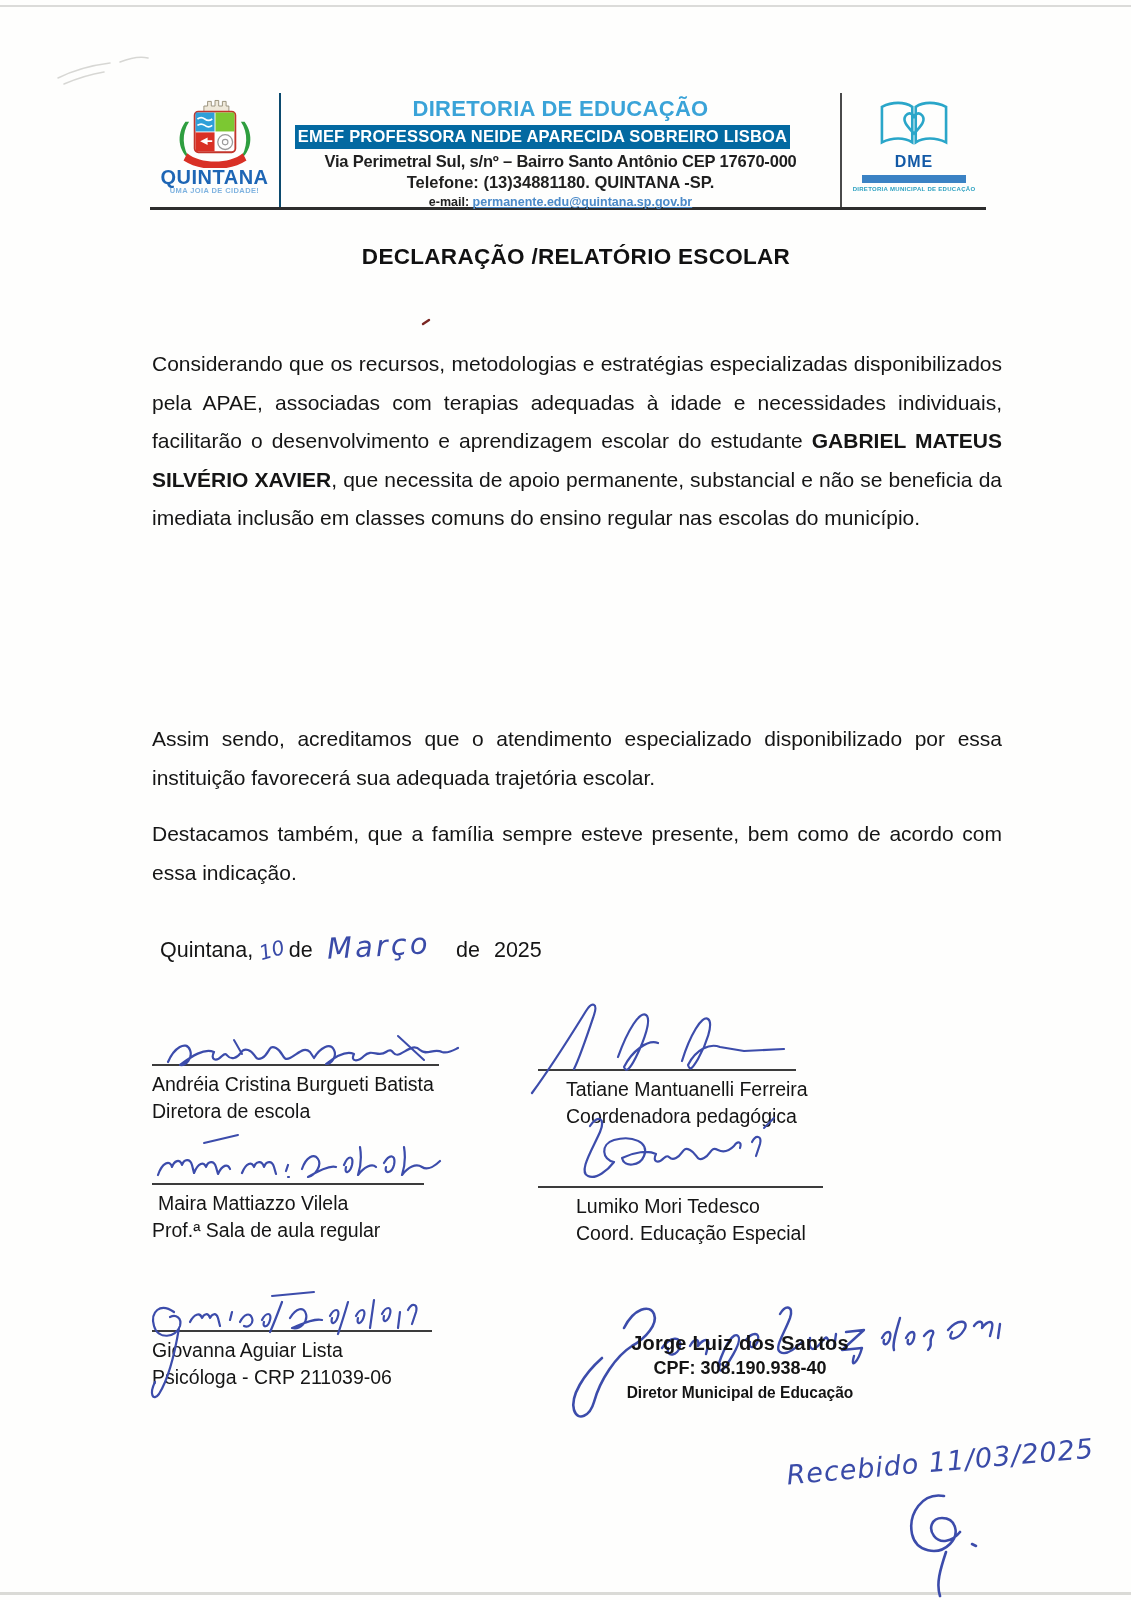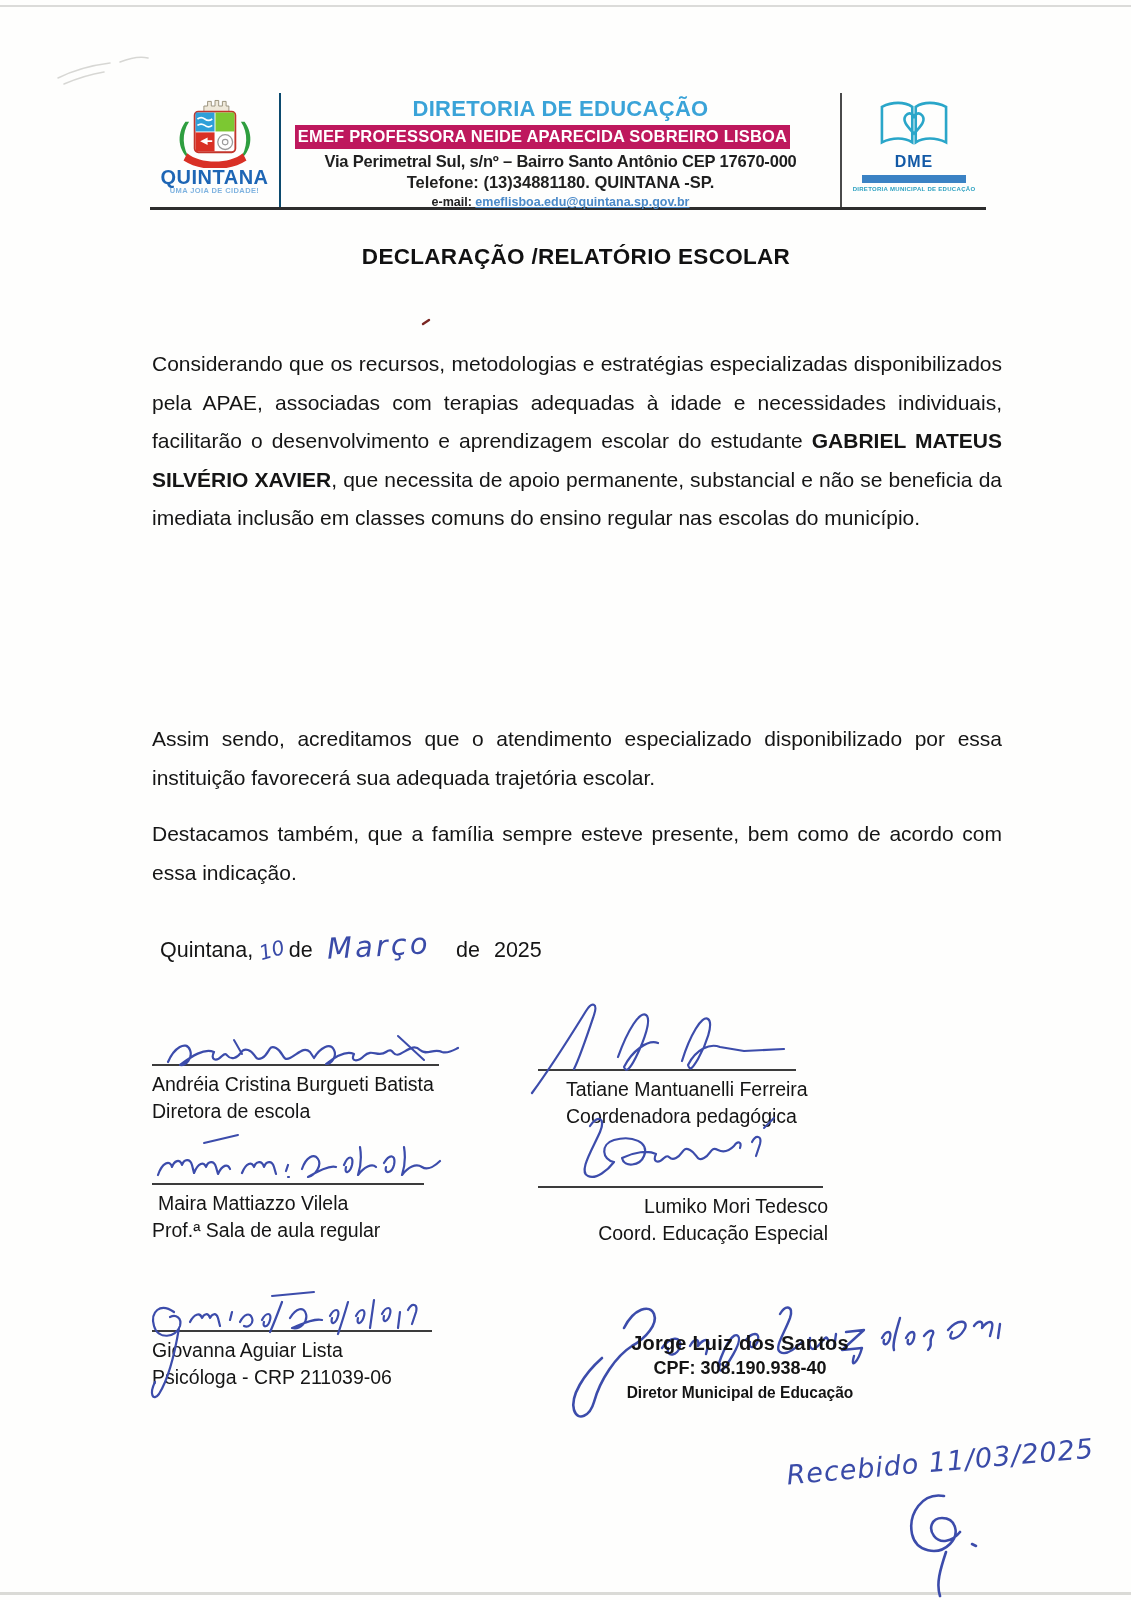--- a/index.html
+++ b/index.html
@@ -17,21 +17,21 @@
   .header{position:absolute;left:150px;top:93px;width:836px;height:114px;
           border-bottom:3px solid #2d2d2d;display:flex;}
   .header-left{width:131px;border-right:2px solid #0c4a6e;display:flex;flex-direction:column;
                align-items:center;padding-top:1px;box-sizing:border-box;}
   .header-center{flex:1;text-align:center;padding-top:3px;box-sizing:border-box;}
   .header-right{width:146px;border-left:2px solid #4a4a4a;display:flex;flex-direction:column;
                 align-items:center;padding-top:6px;box-sizing:border-box;}
   .muni-name{font-size:20px;font-weight:bold;color:#1e66b5;letter-spacing:.5px;line-height:18px;}
   .muni-tagline{font-size:7.5px;font-weight:bold;color:#7fb3e0;letter-spacing:.4px;}
   .h-title{font-size:22px;font-weight:bold;color:#3aa3d8;letter-spacing:.3px;}
-  .h-banner{background:#be185d;color:#ffffff;font-weight:bold;font-size:16.5px;
+  .h-banner{background:#0369a1;color:#ffffff;font-weight:bold;font-size:16.5px;
             padding:2px 0 3px 0;margin:3px 50px 3px 14px;letter-spacing:.2px;}
   .h-addr{font-size:16.5px;font-weight:700;color:#1f1f1f;letter-spacing:-.2px;}
   .h-phone{font-size:16.5px;font-weight:700;color:#1f1f1f;margin-top:2px;}
   .h-email{font-size:12.5px;font-weight:700;color:#222;margin-top:3px;}
   .h-email a{color:#4a89c8;text-decoration:underline;font-weight:700;}
   .dme-acronym{font-size:16px;font-weight:bold;color:#1259a6;letter-spacing:1px;line-height:22px;}
   .dme-bar{width:104px;height:8px;background:#3b82c4;margin-top:2px;}
   .dme-caption{font-size:6px;font-weight:bold;color:#2aa0c0;margin-top:3px;letter-spacing:.3px;}
 
   
@@ -50,21 +50,21 @@
               margin:0 26px 0 14px;position:relative;top:-4px;}
   .dl-de2{margin-right:14px;}
 
   
   .sig-block{position:absolute;}
   .sig-line{border-top:2px solid #3c3c3c;height:0;}
   .sig-name{font-size:19.5px;color:#151515;margin-top:5px;line-height:27px;}
   .sig-role{font-size:19.5px;color:#151515;line-height:27px;}
   .sig-svg{position:absolute;pointer-events:none;}
   .indent28{padding-left:28px;}
-  .indent38{padding-left:38px;text-align:right;}
+  .indent38{padding-left:38px;}
   .stamp{position:absolute;left:575px;top:1332px;width:330px;text-align:center;}
   .stamp-name{font-size:20px;font-weight:bold;color:#141414;letter-spacing:.2px;}
   .stamp-cpf{font-size:18px;font-weight:bold;color:#141414;margin-top:3px;}
   .stamp-role{font-size:16.5px;font-weight:bold;color:#141414;margin-top:4px;
               transform:scaleX(.94);transform-origin:center;}
 
   .received{position:absolute;left:786px;top:1446px;font-size:27px;letter-spacing:1px;
             transform:rotate(-5deg);white-space:nowrap;}
   svg.ink path{fill:none;stroke:#3c4cab;stroke-linecap:round;stroke-linejoin:round;}
 </style>
@@ -101,21 +101,21 @@
       <div class="muni-name">QUINTANA</div>
       <div class="muni-tagline">UMA JOIA DE CIDADE!</div>
     </div>
     <div class="header-center">
       <div class="h-title">DIRETORIA DE EDUCAÇÃO</div>
       <div class="h-banner">EMEF PROFESSORA NEIDE APARECIDA SOBREIRO LISBOA</div>
       <div class="h-addr">Via Perimetral Sul, s/nº – Bairro Santo Antônio CEP 17670-000</div>
       <div class="h-phone">Telefone: (13)34881180. QUINTANA -SP.</div>
       <div class="h-email">
         <span>e-mail:</span>
-        <a href="#">emeflisboa.edu@quintana.sp.gov.br</a>
+        <a href="#">permanente.edu@quintana.sp.gov.br</a>
       </div>
     </div>
     <div class="header-right">
       <svg width="80" height="52" viewBox="0 0 90 60">
         <path d="M8 9 C20 3 34 3 43 9 L43 50 C34 44 20 44 8 50 Z" fill="none" stroke="#2aa6c9" stroke-width="3"></path>
         <path d="M82 9 C70 3 56 3 47 9 L47 50 C56 44 70 44 82 50 Z" fill="none" stroke="#2aa6c9" stroke-width="3"></path>
         <path d="M45 40 C37 31 31 25 35.5 19 C39.5 14 45 17.5 45 22.5 C45 17.5 50.5 14 54.5 19 C59 25 53 31 45 40 Z" fill="none" stroke="#2aa6c9" stroke-width="3"></path>
       </svg>
       <div class="dme-acronym">DME</div>
       <div class="dme-bar"></div>

